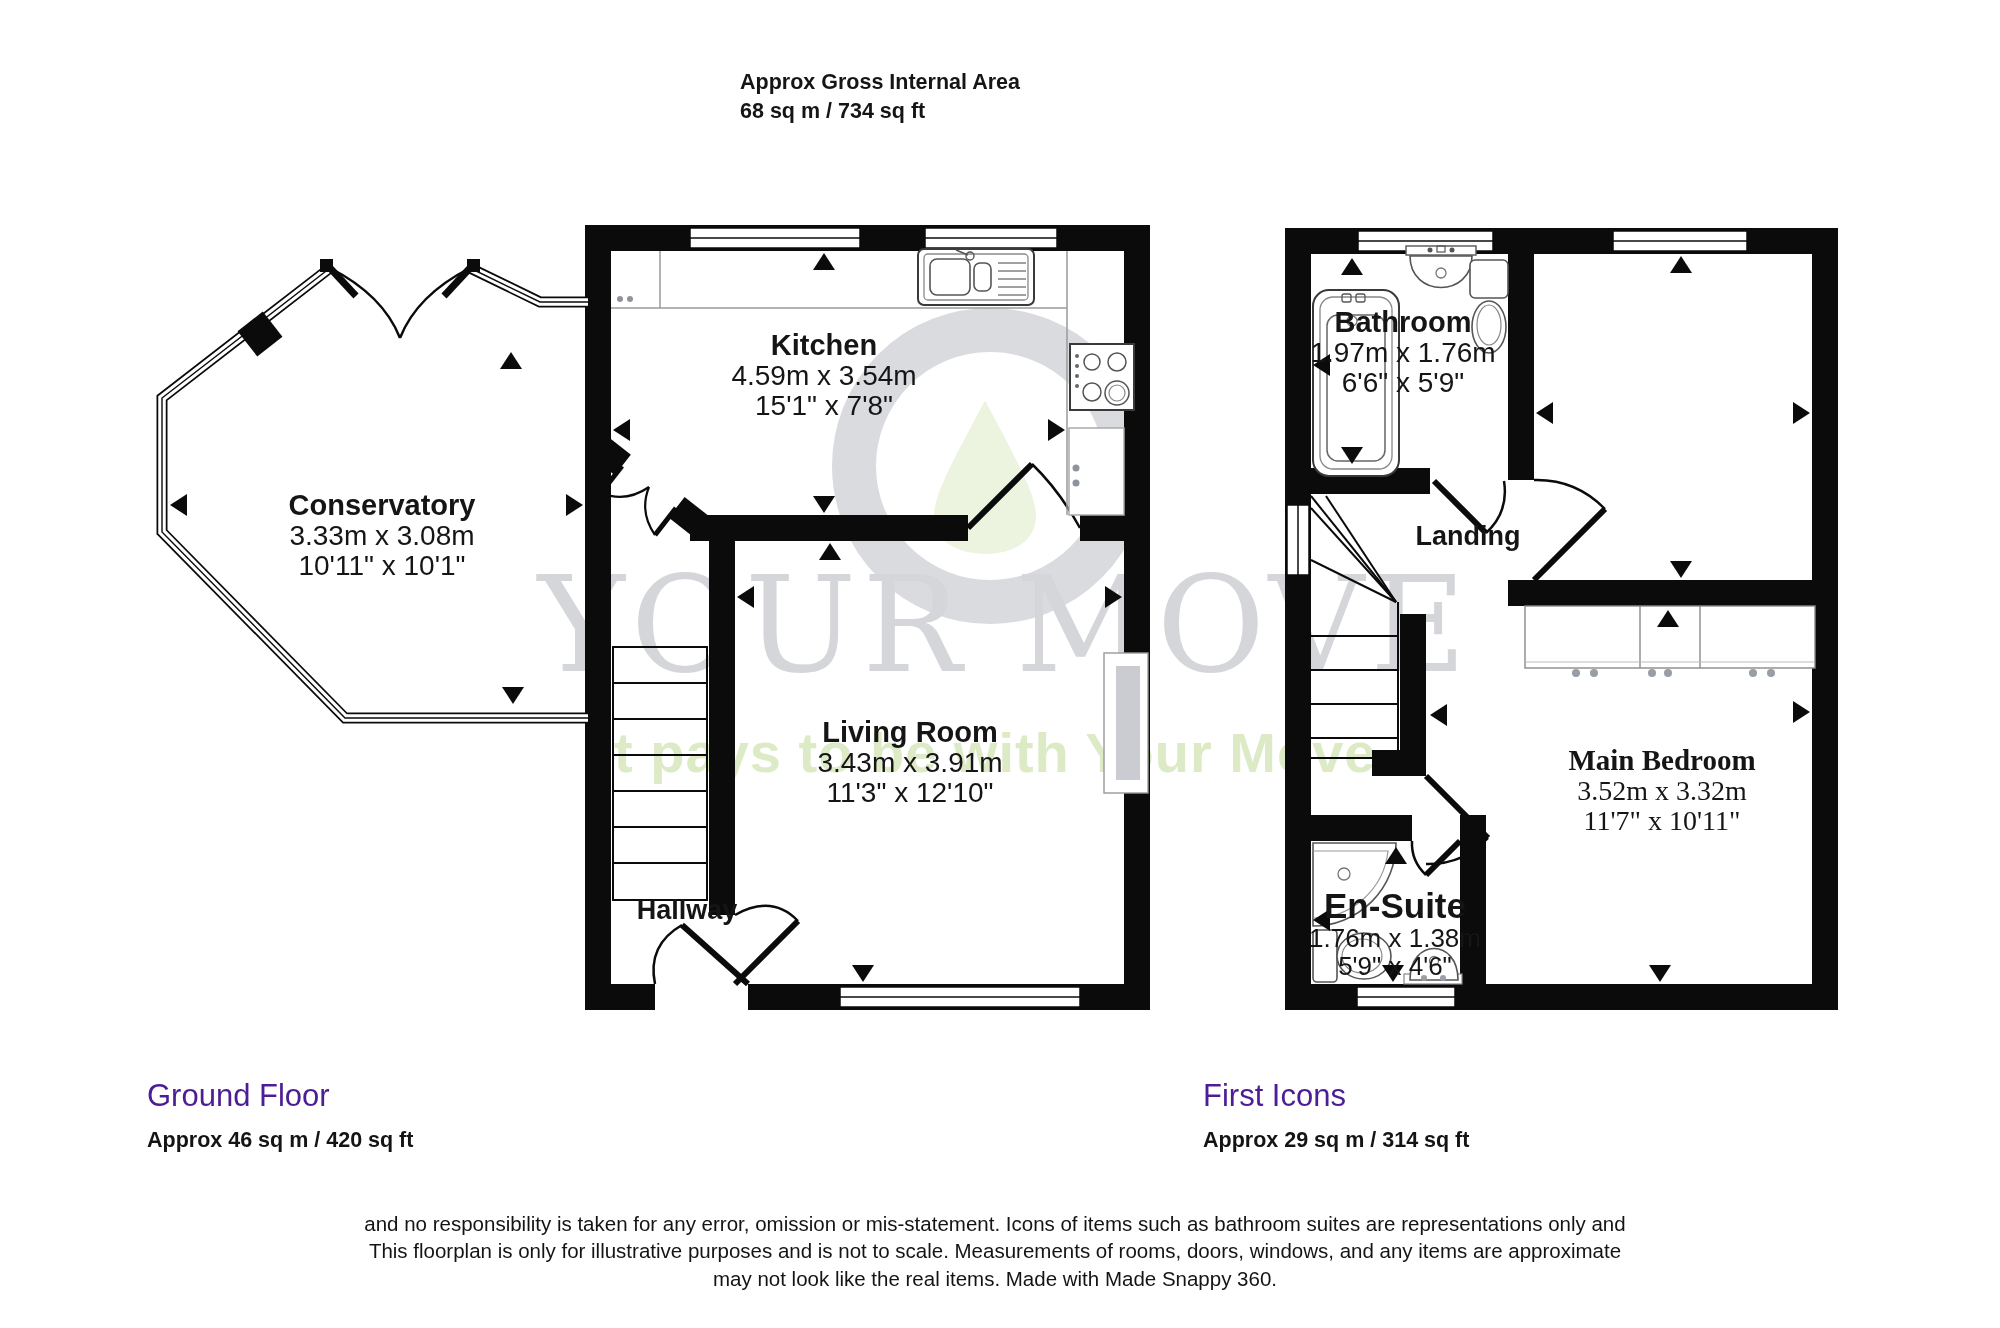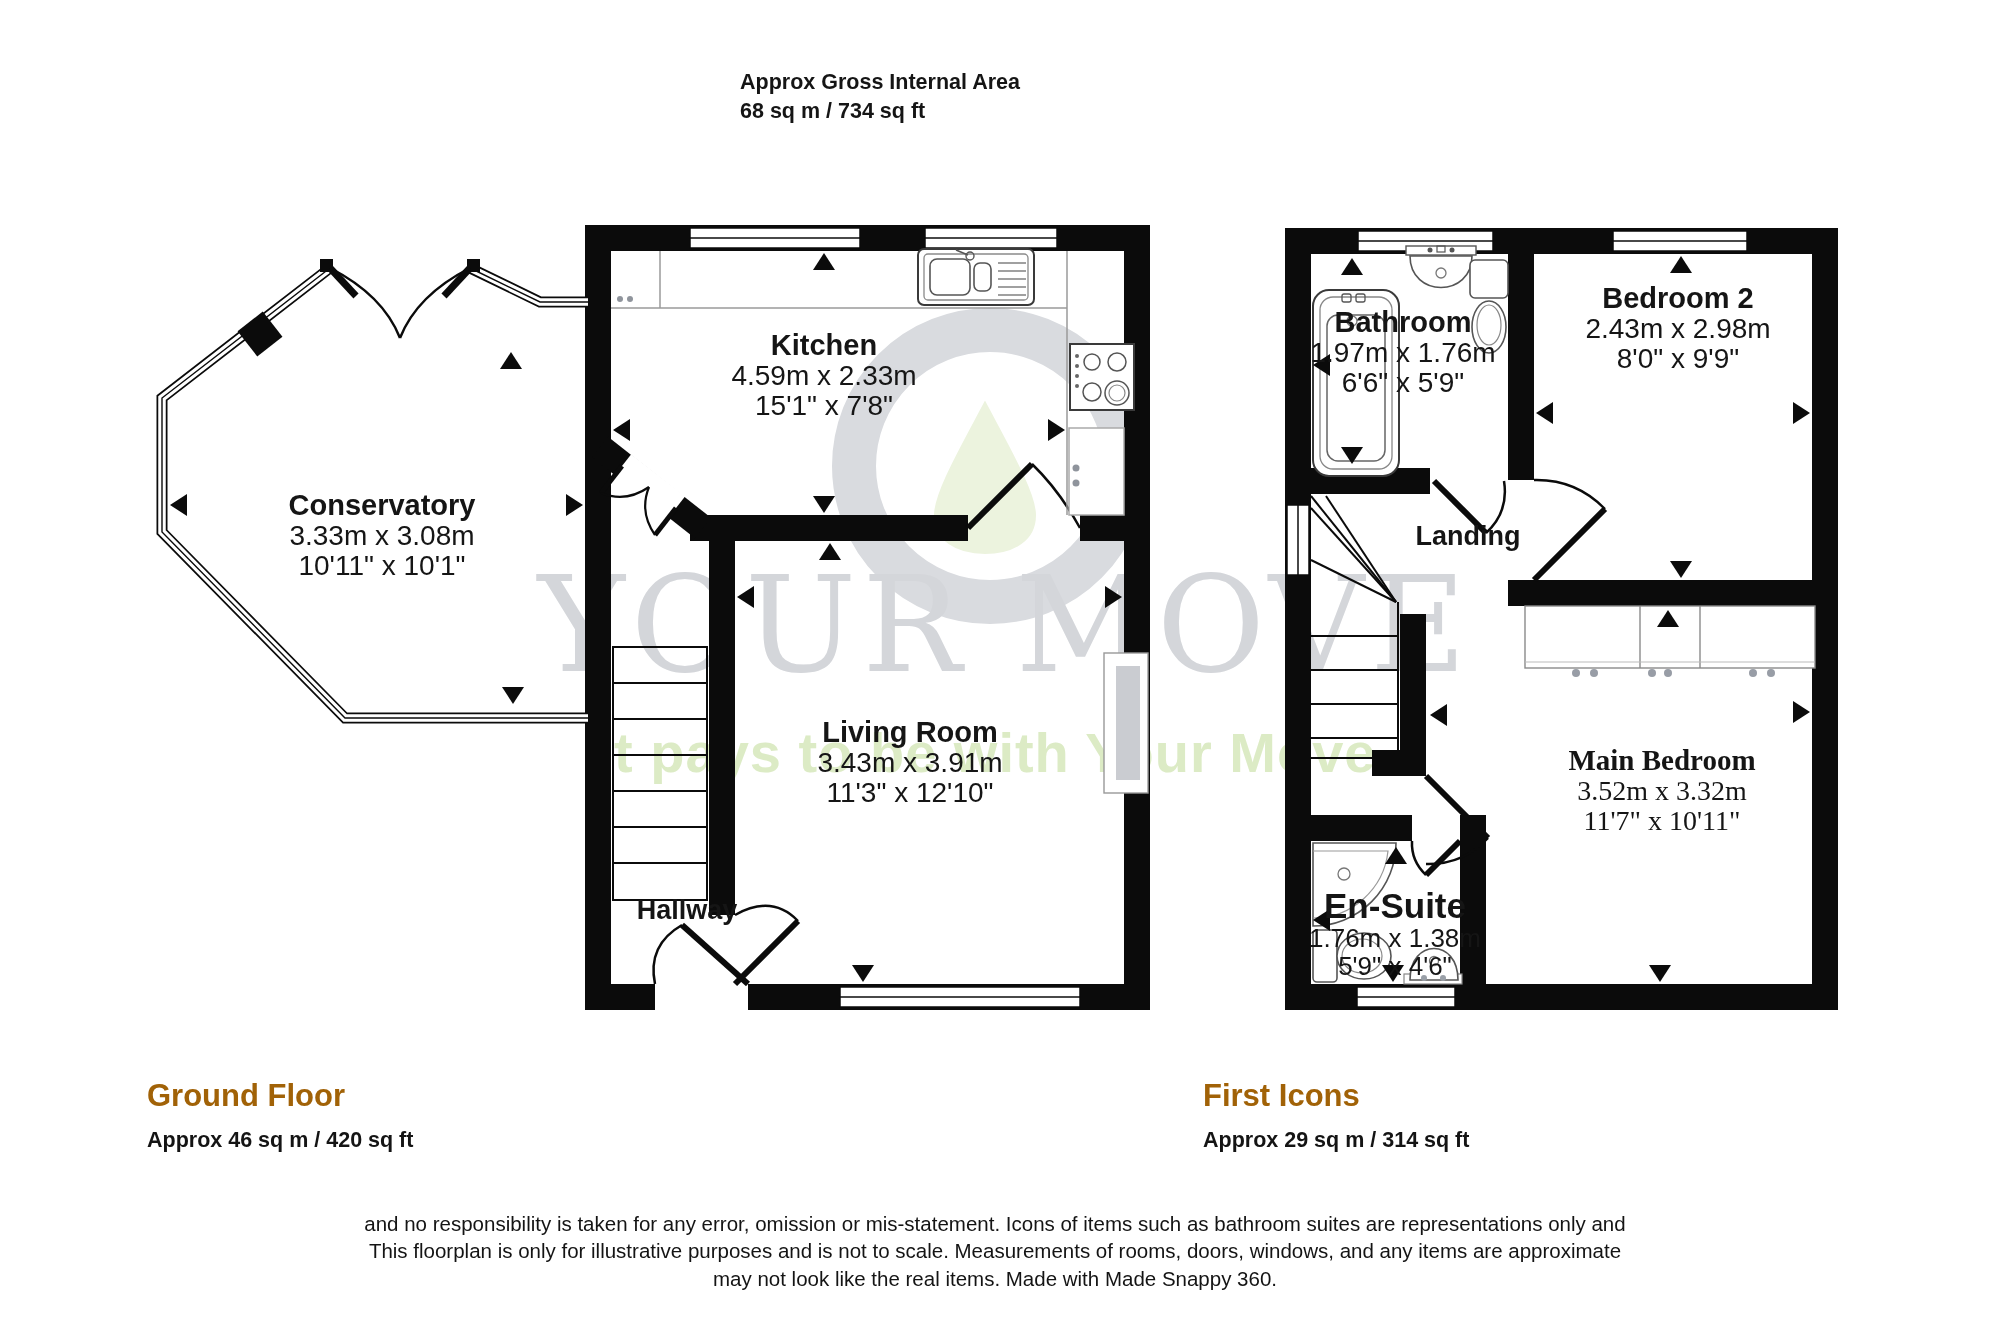--- a/index.html
+++ b/index.html
@@ -14,21 +14,21 @@
             font-family:"DejaVu Serif","Liberation Serif",serif;
             font-size:132px;font-weight:400;letter-spacing:6px;white-space:nowrap;}
   .wm-tagline{left:987px;top:720px;transform:translateX(-50%);
               font-size:56px;font-weight:700;letter-spacing:1px;white-space:nowrap;}
   
   .room-label{position:absolute;transform:translateX(-50%);text-align:center;
               line-height:1.075;white-space:nowrap;color:#151515;}
   .room-name{font-size:29px;font-weight:700;}
   .room-dim{font-size:28px;font-weight:400;}
   
-  .floor-title{font-size:31px;font-weight:700;color:#a16207;}
+  .floor-title{font-size:31px;font-weight:400;color:#4c1d95;}
   .floor-area{font-size:21.5px;font-weight:700;color:#141414;}
   .disclaimer{left:995px;top:1210px;transform:translateX(-50%);width:1520px;
               text-align:center;font-size:20.5px;line-height:1.34;color:#141414;}
   svg{display:block;}
 </style>
 </head>
 <body>
 
 <div id="page">
 
@@ -306,42 +306,37 @@
     <div>68 sq m / 734 sq ft</div>
   </div>
 
   <div class="room-label" style="left:382px;top:490px;">
     <div class="room-name">Conservatory</div>
     <div class="room-dim">3.33m x 3.08m</div>
     <div class="room-dim">10'11" x 10'1"</div>
   </div>
   <div class="room-label" style="left:824px;top:330px;">
     <div class="room-name">Kitchen</div>
-    <div class="room-dim">4.59m x 2.33m</div>
+    <div class="room-dim">4.59m x 3.54m</div>
     <div class="room-dim">15'1" x 7'8"</div>
   </div>
   <div class="room-label" style="left:885px;top:717px;margin-left:25px;">
     <div class="room-name">Living Room</div>
     <div class="room-dim">3.43m x 3.91m</div>
     <div class="room-dim">11'3" x 12'10"</div>
   </div>
   <div class="room-label" style="left:687px;top:896px;">
     <div class="room-name" style="font-size:27px;">Hallway</div>
   </div>
 
   <div class="room-label" style="left:1403px;top:307px;">
     <div class="room-name">Bathroom</div>
     <div class="room-dim">1.97m x 1.76m</div>
     <div class="room-dim">6'6" x 5'9"</div>
   </div>
-  <div class="room-label" style="left:1678px;top:283px;">
-    <div class="room-name">Bedroom 2</div>
-    <div class="room-dim">2.43m x 2.98m</div>
-    <div class="room-dim">8'0" x 9'9"</div>
-  </div>
   <div class="room-label" style="left:1468px;top:522px;">
     <div class="room-name" style="font-size:27px;">Landing</div>
   </div>
   <div class="room-label" style="left:1662px;top:745px;font-family:Liberation Serif, serif;">
     <div class="room-name">Main Bedroom</div>
     <div class="room-dim">3.52m x 3.32m</div>
     <div class="room-dim">11'7" x 10'11"</div>
   </div>
   <div class="room-label" style="left:1395px;top:887px;">
     <div class="room-name" style="font-size:35px;">En-Suite</div>

